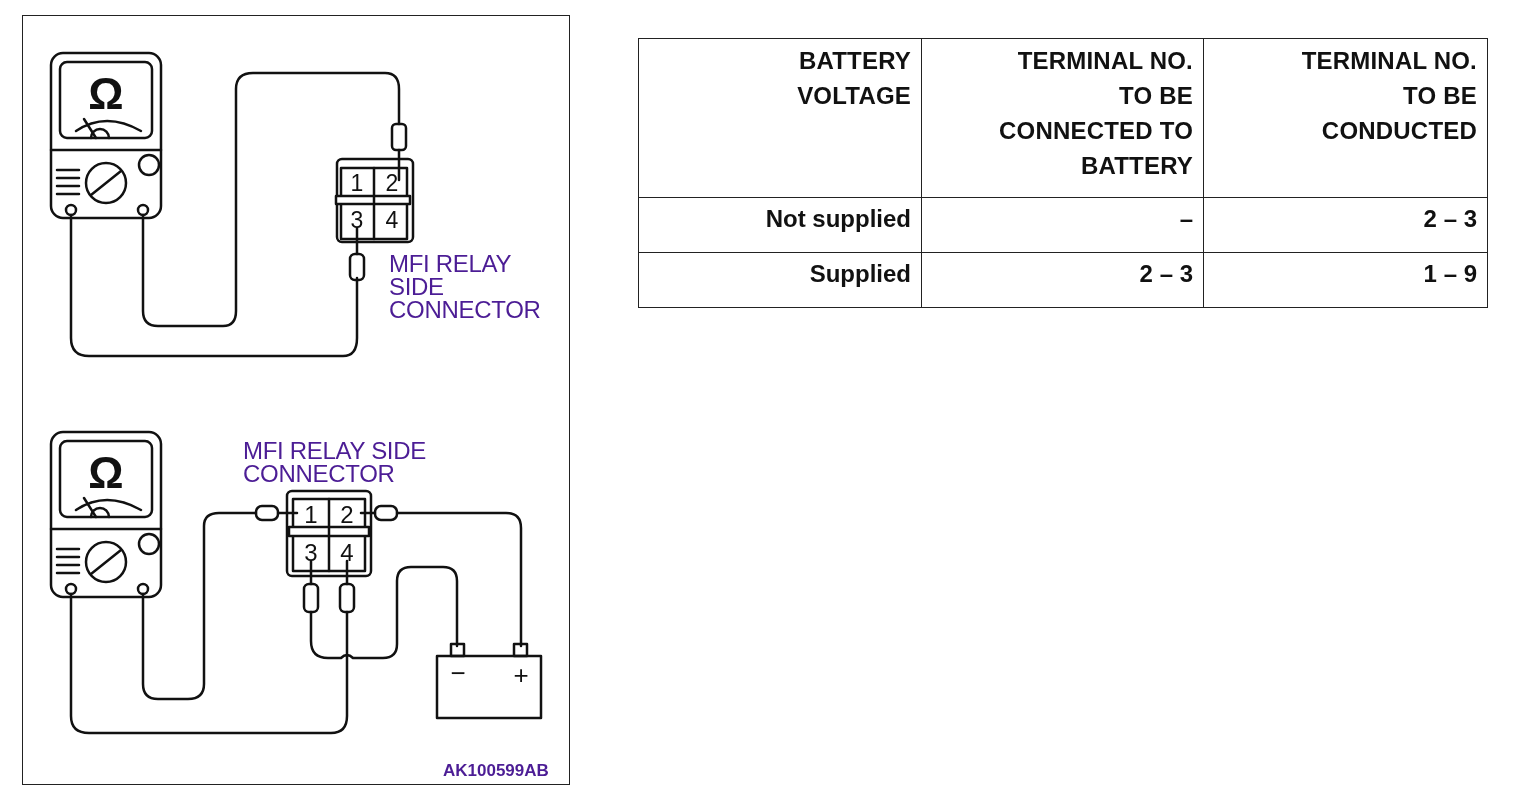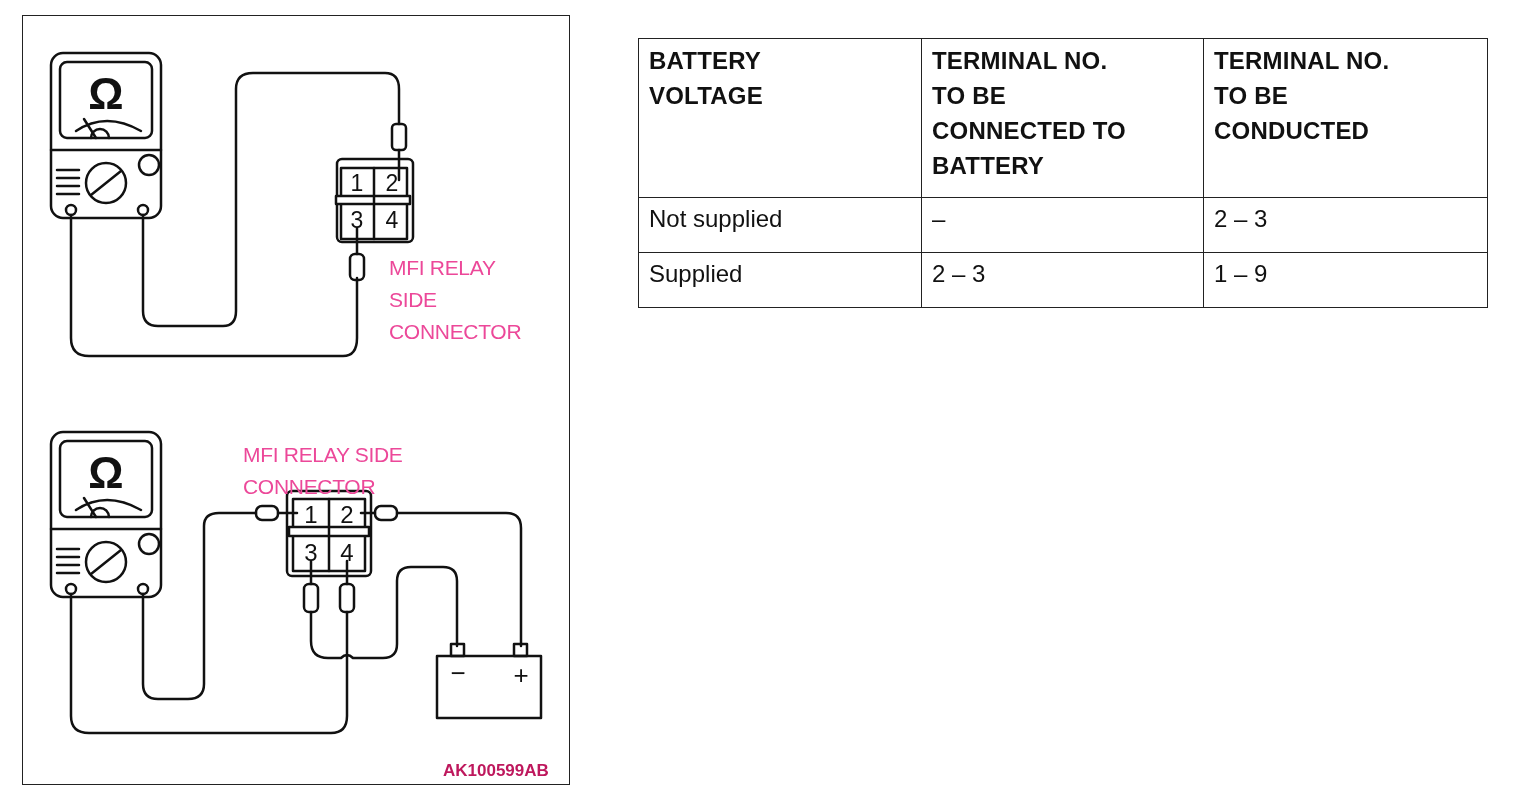--- a/index.html
+++ b/index.html
@@ -1,24 +1,24 @@
 <!DOCTYPE html>
 <html><head>
 <meta charset="utf-8">
 <style>
   html, body { margin:0; padding:0; background:#ffffff; }
   body { width:1520px; height:800px; position:relative; overflow:hidden; font-family:"Liberation Sans", sans-serif; color:#111; }
   #figure { position:absolute; left:22px; top:15px; width:548px; height:770px; border:1.5px solid #222; box-sizing:border-box; }
   #diagram-svg { position:absolute; left:0; top:0; }
-  .lbl { position:absolute; font-family:"Liberation Sans", sans-serif; font-size:21px; line-height:32px; color:#ec4899; white-space:pre-line; letter-spacing:-0.3px; }
-  .figid { position:absolute; font-weight:bold; font-size:17px; color:#be185d; }
+  .lbl { position:absolute; font-family:"Liberation Sans", sans-serif; font-size:24px; line-height:23px; color:#4c1d95; white-space:pre-line; letter-spacing:-0.3px; }
+  .figid { position:absolute; font-weight:bold; font-size:17px; color:#4c1d95; }
   #spec-table { position:absolute; left:638px; top:38px; border-collapse:collapse; font-family:"Liberation Sans", sans-serif; }
-  #spec-table th, #spec-table td { border:1.5px solid #222; text-align:left; vertical-align:top; padding:4px 10px; font-size:24px; }
+  #spec-table th, #spec-table td { border:1.5px solid #222; text-align:right; vertical-align:top; padding:4px 10px; font-size:24px; }
   #spec-table th { font-weight:bold; line-height:35px; height:150px; white-space:pre-line; letter-spacing:0.2px; }
-  #spec-table td { font-weight:normal; line-height:34px; height:46px; }
+  #spec-table td { font-weight:bold; line-height:34px; height:46px; }
 </style>
 </head>
 <body>
 
 <div id="figure">
   <svg id="diagram-svg" width="548" height="770" viewBox="0 0 548 770" fill="none" stroke="#111" stroke-width="2.5" stroke-linecap="round" stroke-linejoin="round">
 
     <g transform="translate(28,37)">
       <rect x="0" y="0" width="110" height="165" rx="12"></rect>
       <rect x="9" y="9" width="92" height="76" rx="7"></rect>

